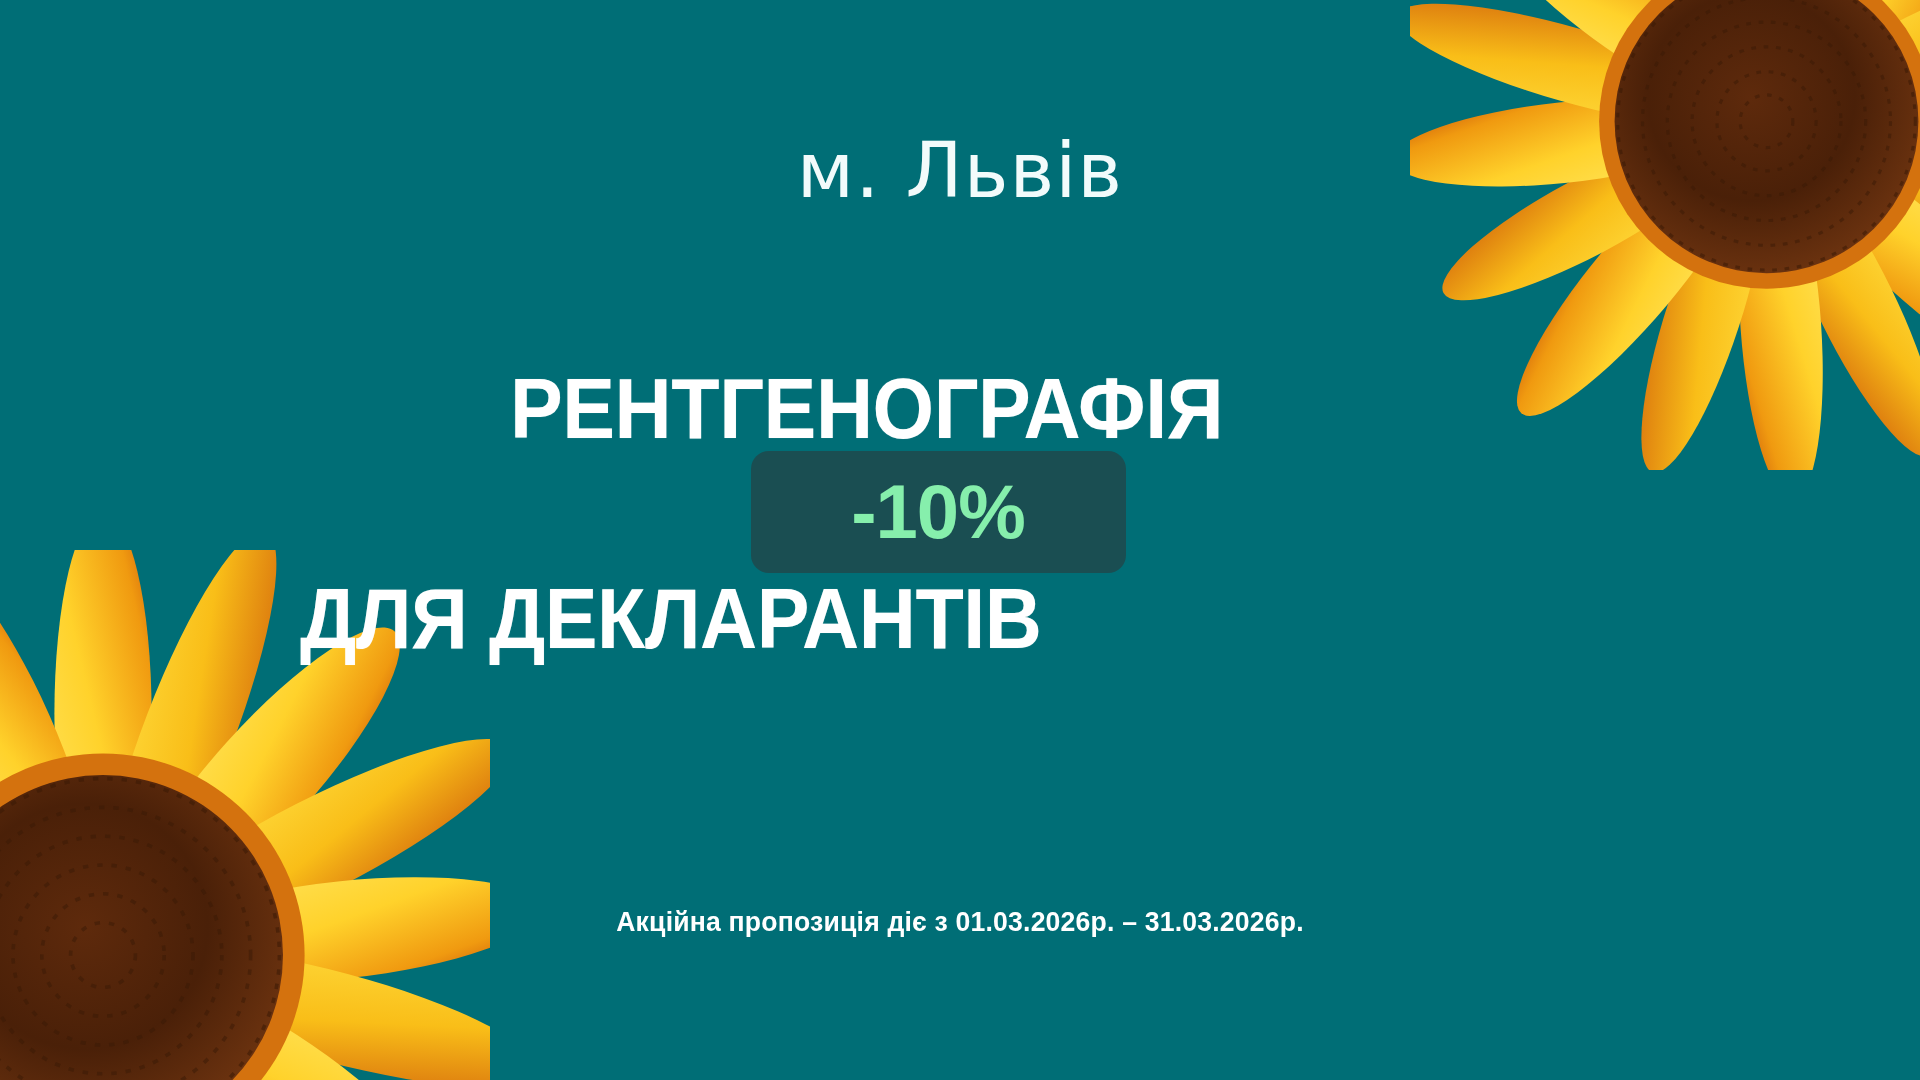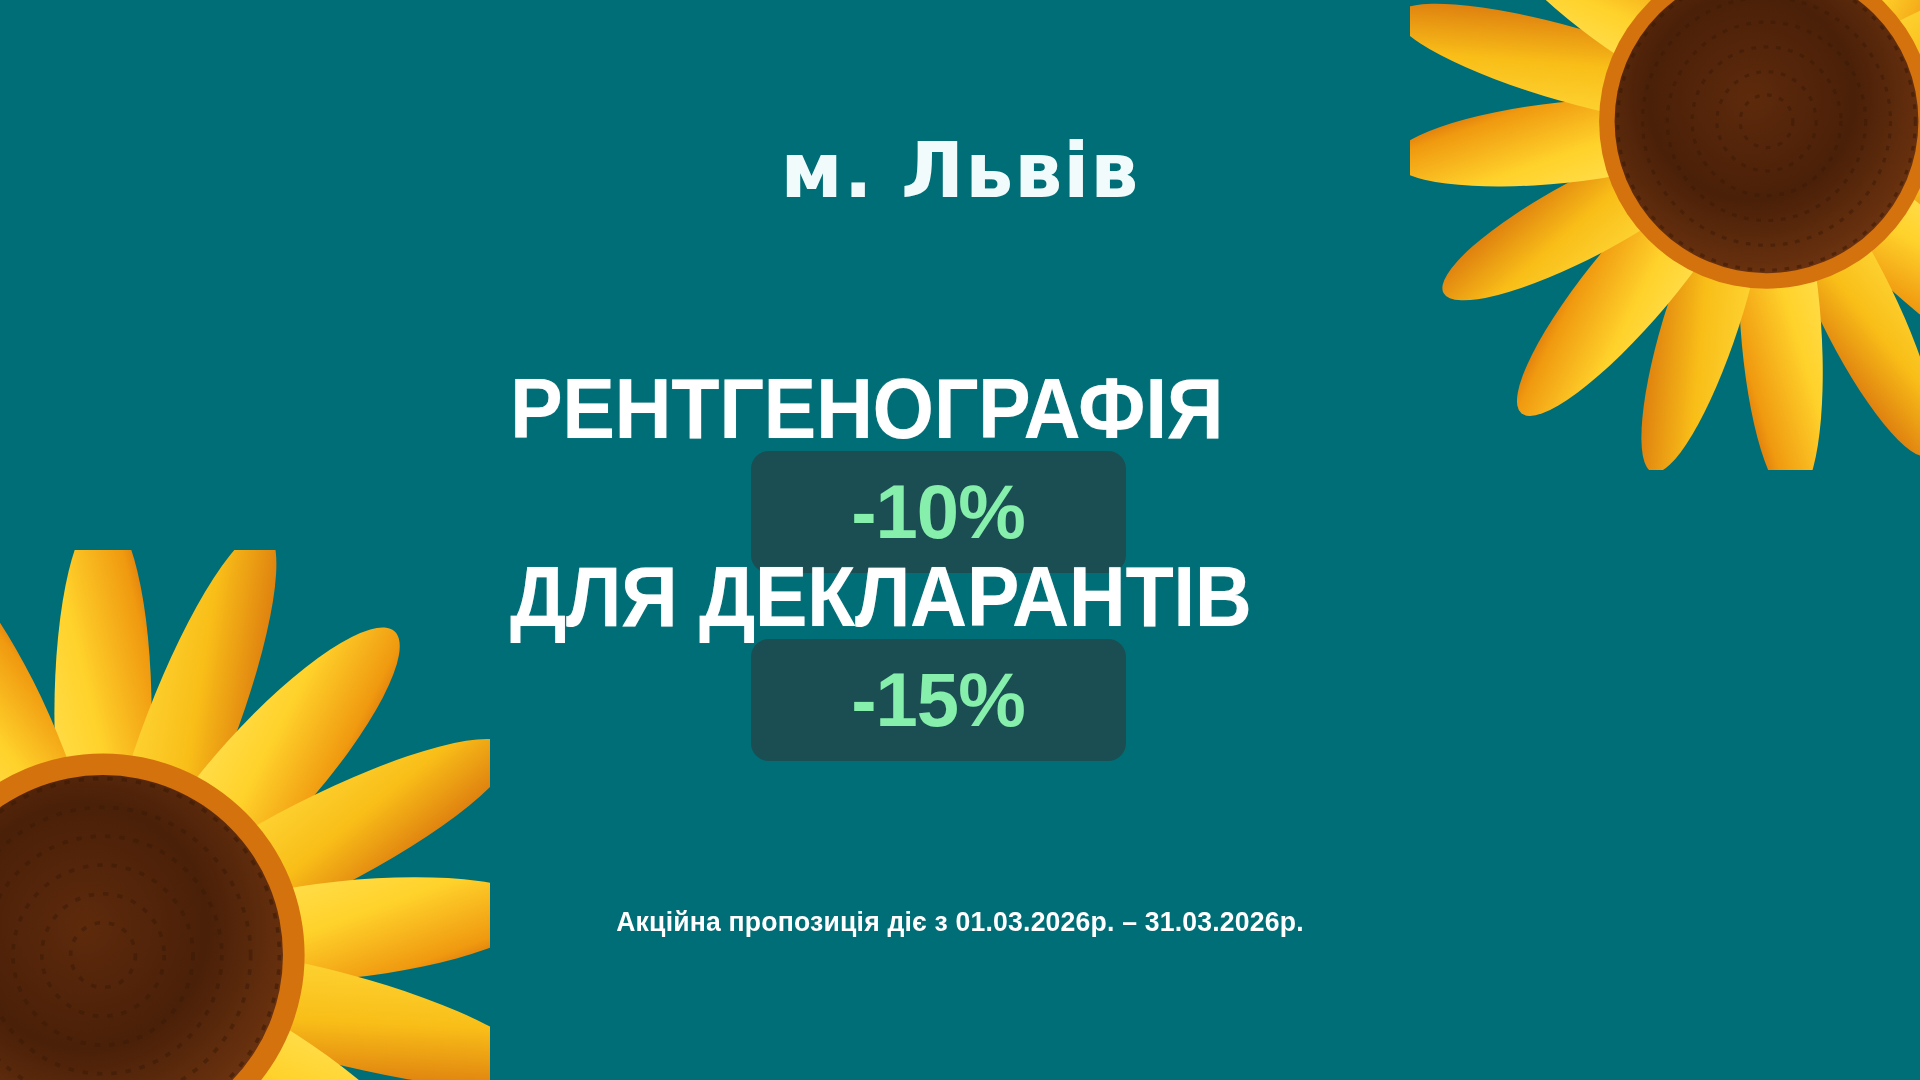--- a/index.html
+++ b/index.html
@@ -19,38 +19,38 @@
 
   
   .city-title {
     position: absolute;
     left: 0;
     right: 0;
     top: 133px;
     text-align: center;
     color: #F2FBFB;
     font-family: "DejaVu Sans", sans-serif;
-    font-weight: 700;
+    font-weight: 400;
     font-size: 76px;
     letter-spacing: 1px;
     line-height: 1;
     white-space: nowrap;
   }
 
   
   .offer-row {
     position: absolute;
     display: flex;
     align-items: center;
     left: 300px;
     width: 1280px;
     height: 130px;
   }
   .offer-row.row-1 { top: 365px; flex-direction: column; }
-  .offer-row.row-2 { top: 553px; flex-direction: column; }
+  .offer-row.row-2 { top: 553px; }
 
   .offer-label {
     color: #FFFFFF;
     font-family: "Liberation Sans", sans-serif;
     font-weight: 700;
     font-size: 86px;
     line-height: 1;
     letter-spacing: -0.5px;
     transform: scaleX(0.92);
     transform-origin: left center;
@@ -226,18 +226,17 @@
 
   <div class="city-title">м. Львів</div>
 
   <div class="offer-row row-1">
     <div class="offer-label">РЕНТГЕНОГРАФІЯ</div>
     <div class="discount-badge">-10%</div>
   </div>
 
   <div class="offer-row row-2">
     <div class="offer-label">ДЛЯ ДЕКЛАРАНТІВ</div>
-    <div class="discount-badge">-15%</div>
   </div>
 
   <div class="promo-period">Акційна пропозиція діє з 01.03.2026р. – 31.03.2026р.</div>
 
 </div>
 
 </body></html>

